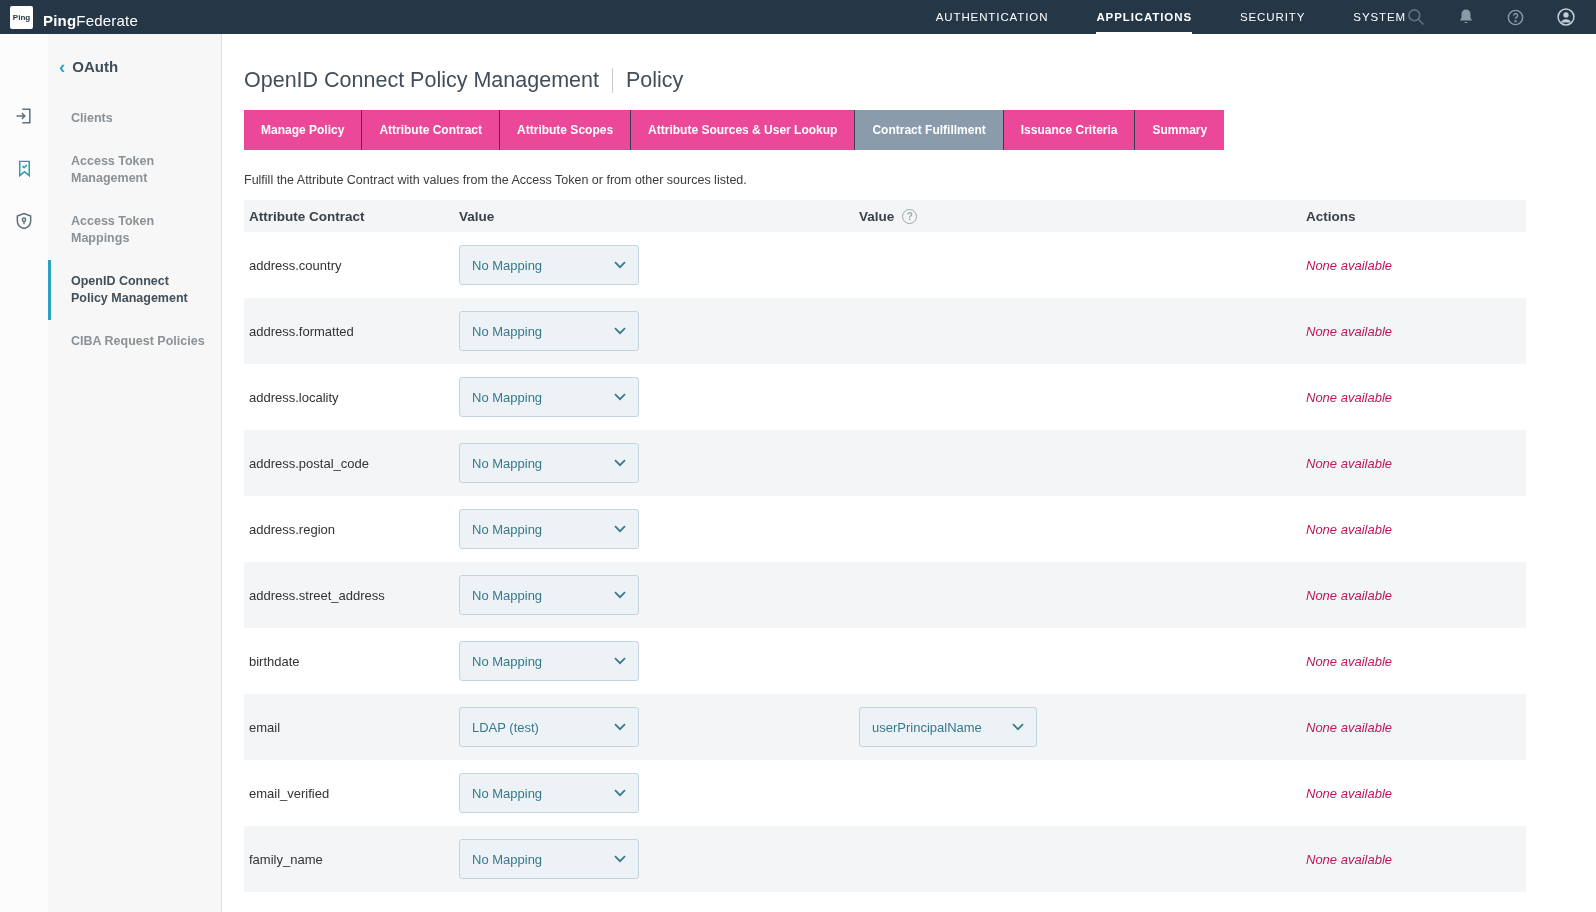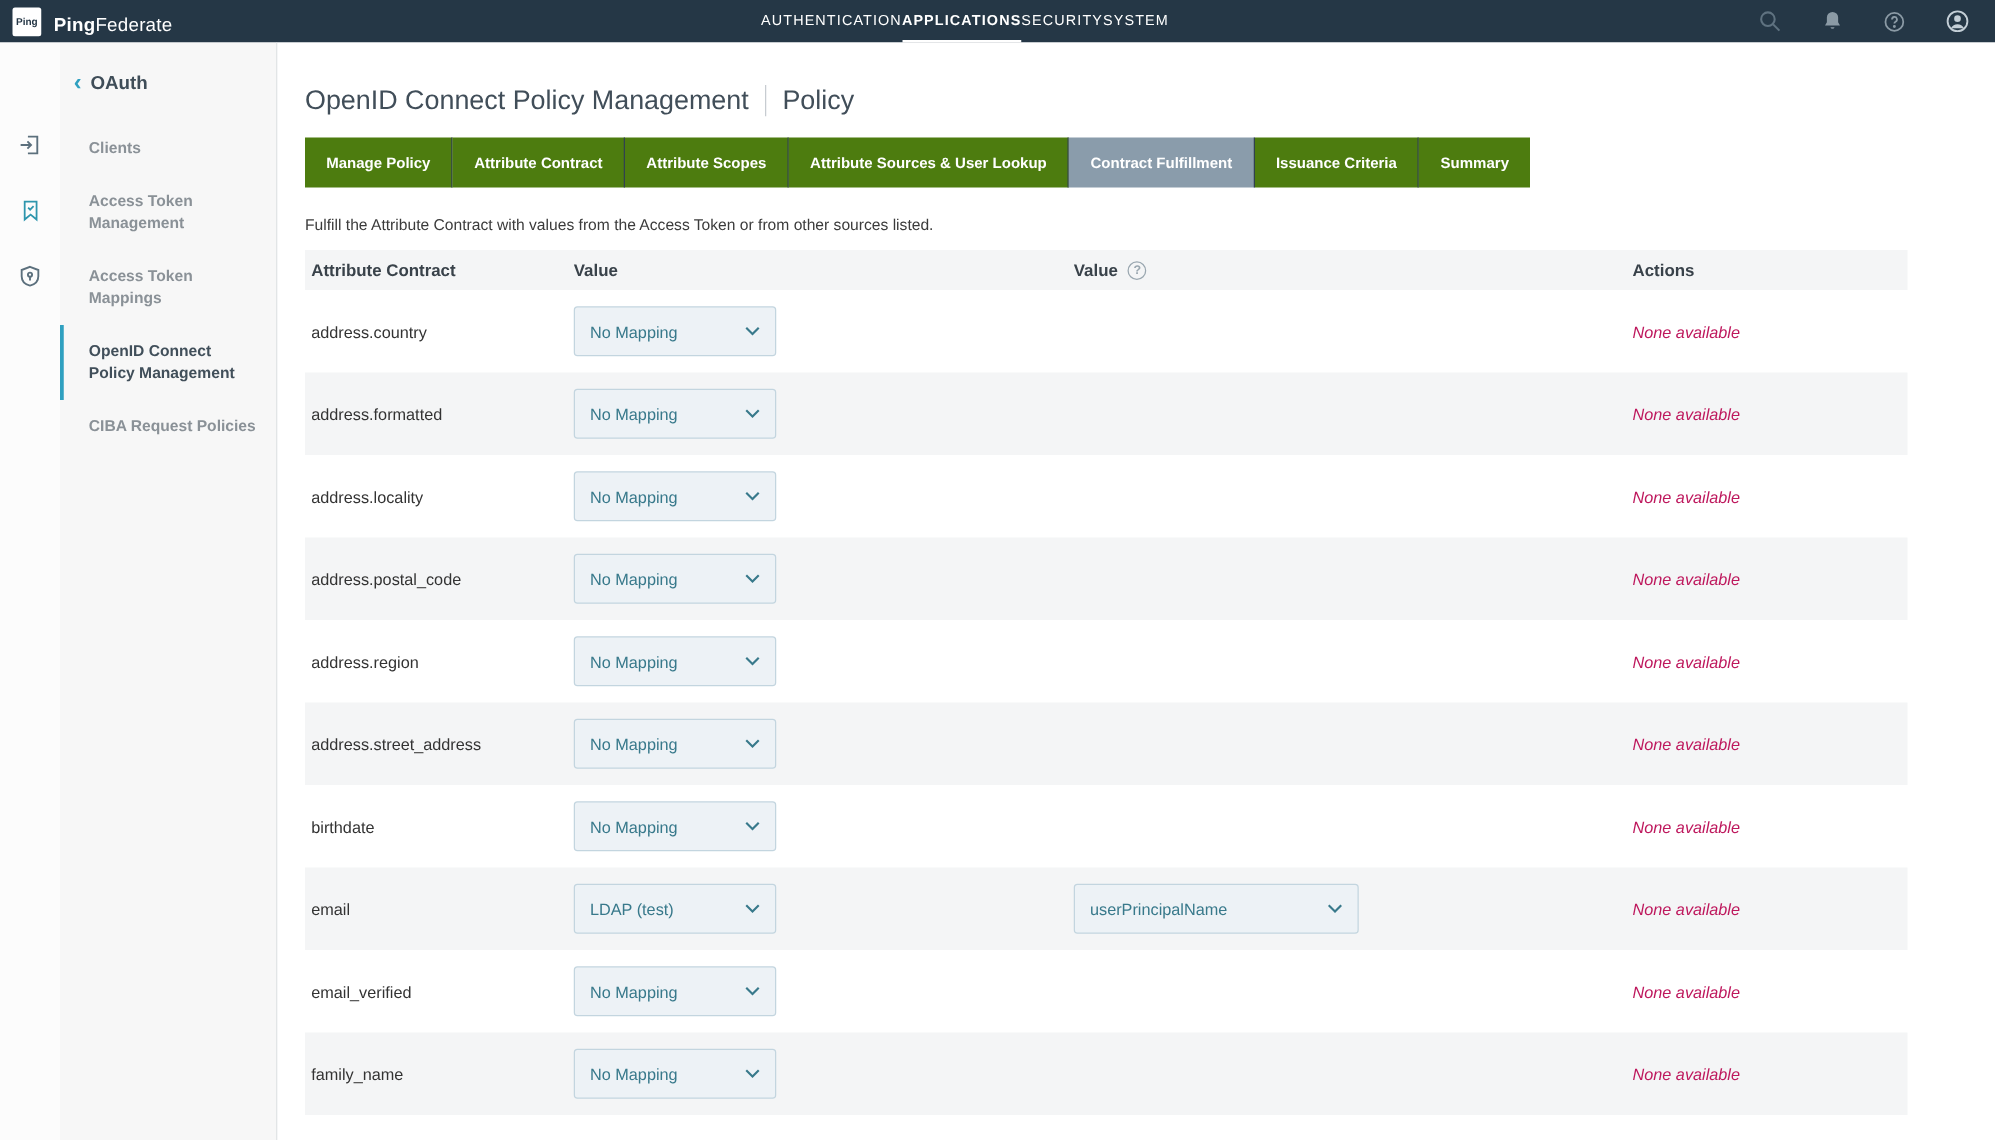--- a/index.html
+++ b/index.html
@@ -7,21 +7,21 @@
     font-family:"Liberation Sans", sans-serif; }
 
   
   .topbar { height:34px; background:#253746; display:flex; align-items:center;
     padding:0 14px 0 10px; }
   .brand { display:flex; align-items:flex-end; }
   .logo { width:23px; height:23px; background:#fff; border-radius:2px; color:#253746;
     font-size:8px; font-weight:bold; display:flex; align-items:center; justify-content:center; }
   .brand-text { color:#fff; font-size:15px; margin-left:10px; letter-spacing:.2px; }
   .brand-text b { font-weight:bold; }
-  .topnav { flex:1; display:flex; justify-content:center; height:100%; }
+  .topnav { flex:1; display:flex; justify-content:flex-end; gap:48px; height:100%; }
   .navitem { color:#fff; font-size:11.5px; letter-spacing:.9px; display:flex;
     align-items:center; border-bottom:2px solid transparent; padding-top:2px; cursor:pointer; }
   .navitem.active { font-weight:bold; border-bottom-color:#fff; }
   .topbar-icons { display:flex; align-items:center; gap:31px; margin-right:6px; }
   .tbicon { color:#8b9aa5; display:flex; cursor:pointer; }
   .tbicon.dim { color:#5f7280; }
   .tbicon.light { color:#c3ced6; }
 
   
   .layout { display:flex; height:878px; }
@@ -39,21 +39,21 @@
     font-size:12.5px; font-weight:bold; color:#8a9197; line-height:17px; cursor:pointer; }
   .sideitem.active { color:#414f5a; border-left-color:#2fa0c0; }
 
   
   main { flex:1; padding:0 70px 0 22px; background:#fff; }
   .pagetitle { margin-top:34px; display:flex; align-items:center; gap:13px;
     font-size:21.5px; color:#414e59; }
   .tdiv { width:1px; height:25px; background:#c7ccd1; }
 
   .tabs { display:flex; margin-top:17px; }
-  .tab { background:#4d7c0f; color:#fff; font-size:12px; font-weight:bold;
+  .tab { background:#ec4899; color:#fff; font-size:12px; font-weight:bold;
     padding:0 17px; height:40px; display:flex; align-items:center;
     border-right:1px solid #31414e; cursor:pointer; white-space:nowrap; }
   .tab:last-child { border-right:none; }
   .tab.active { background:#8a9cab; }
 
   .desc { margin-top:23px; font-size:12.5px; color:#3b3b3b; }
 
   .table { margin-top:13px; }
   .thead, .trow { display:grid; grid-template-columns:210px 400px 447px 1fr; align-items:center; }
   .thead { height:32px; background:#f4f5f6; }
@@ -61,24 +61,24 @@
   .th { font-size:13.5px; font-weight:bold; color:#39424a; }
   .valuehead { display:flex; gap:8px; }
   .qmark { width:15px; height:15px; border:1px solid #9aa7b0; border-radius:50%;
     color:#9aa7b0; font-size:10px; font-weight:bold; display:flex; align-items:center;
     justify-content:center; cursor:pointer; }
   .trow { height:66px; }
   .tbody .trow:nth-child(even) { background:#f4f5f6; }
   .attrname { font-size:13px; color:#333; }
   .actionstext { font-size:13px; color:#be185d;font-style:italic; }
 
-  .select { width:162px; height:40px; background:#edf2f6; border:1px solid #c3d5df;
+  .select { width:180px; height:40px; background:#edf2f6; border:1px solid #c3d5df;
     border-radius:3px; display:flex; align-items:center; justify-content:space-between;
     padding:0 12px; color:#38798b; font-size:13px; cursor:pointer; }
-  .select.wide { width:228px; }
+  .select.wide { width:178px; }
   .chev { display:flex; color:#38798b; }
 </style>
 </head>
 <body>
 
 <header class="topbar">
   <div class="brand">
     <div class="logo">Ping</div>
     <div class="brand-text"><b>Ping</b><span>Federate</span></div>
   </div>

